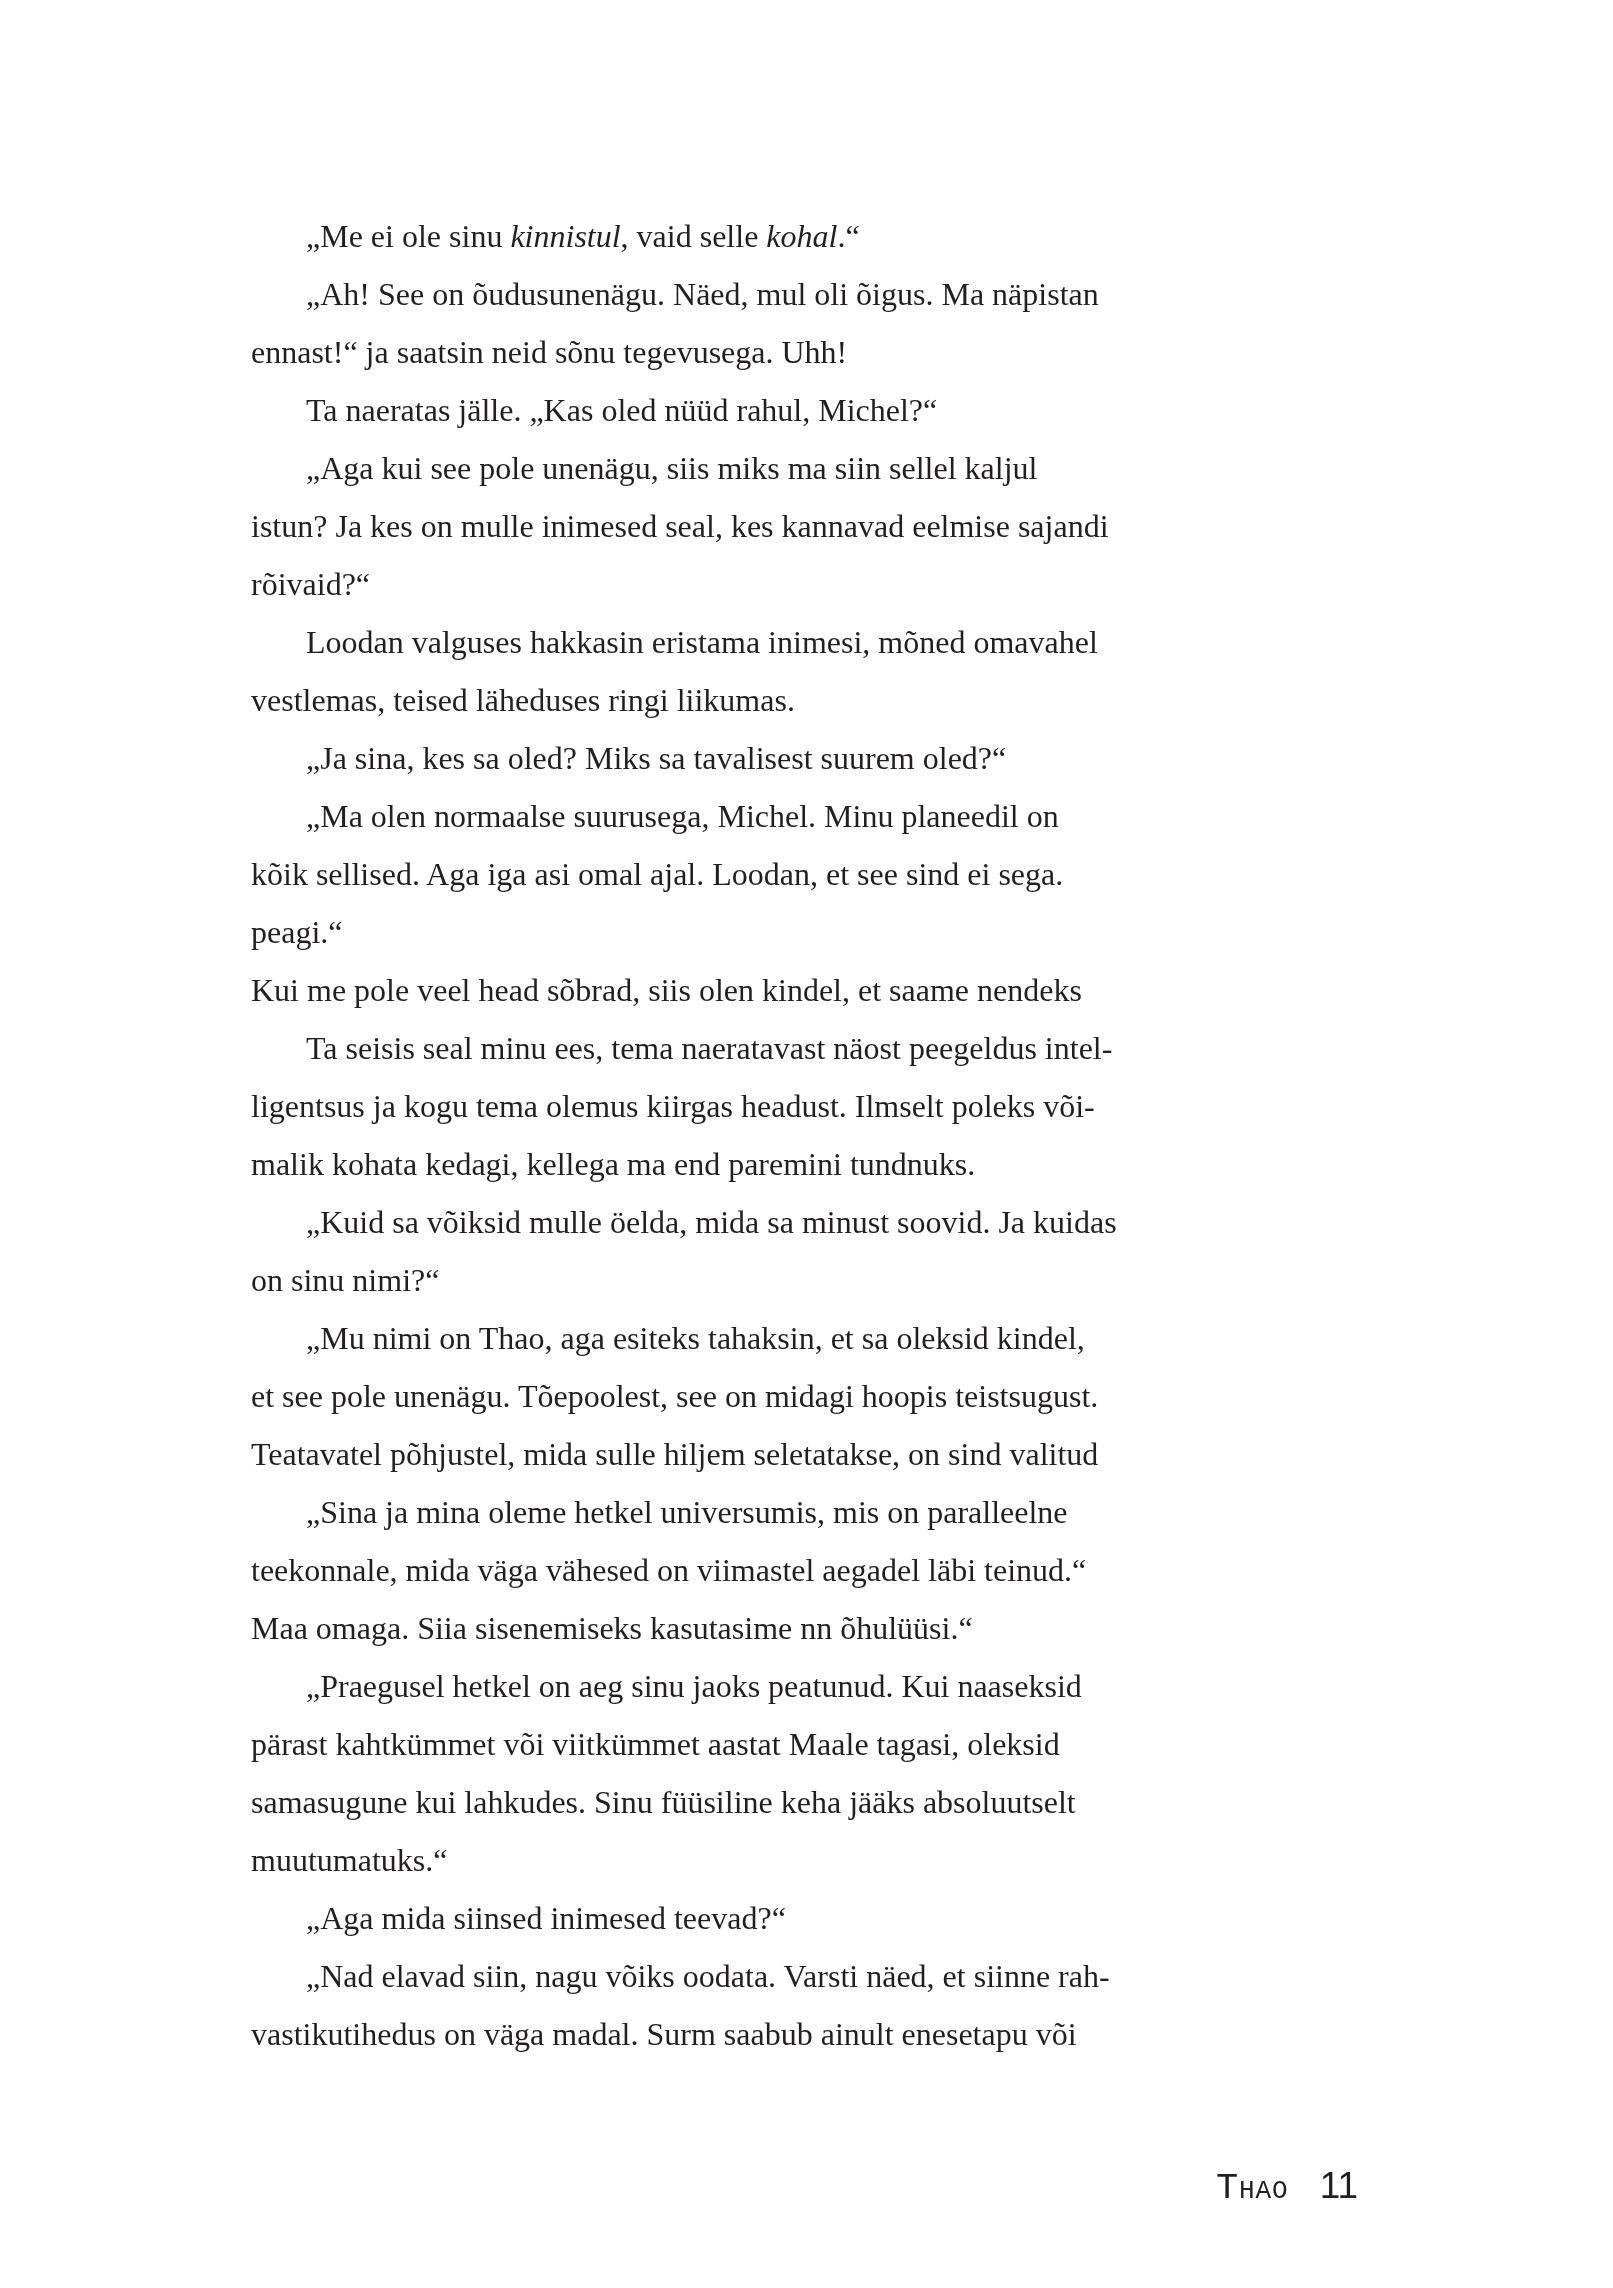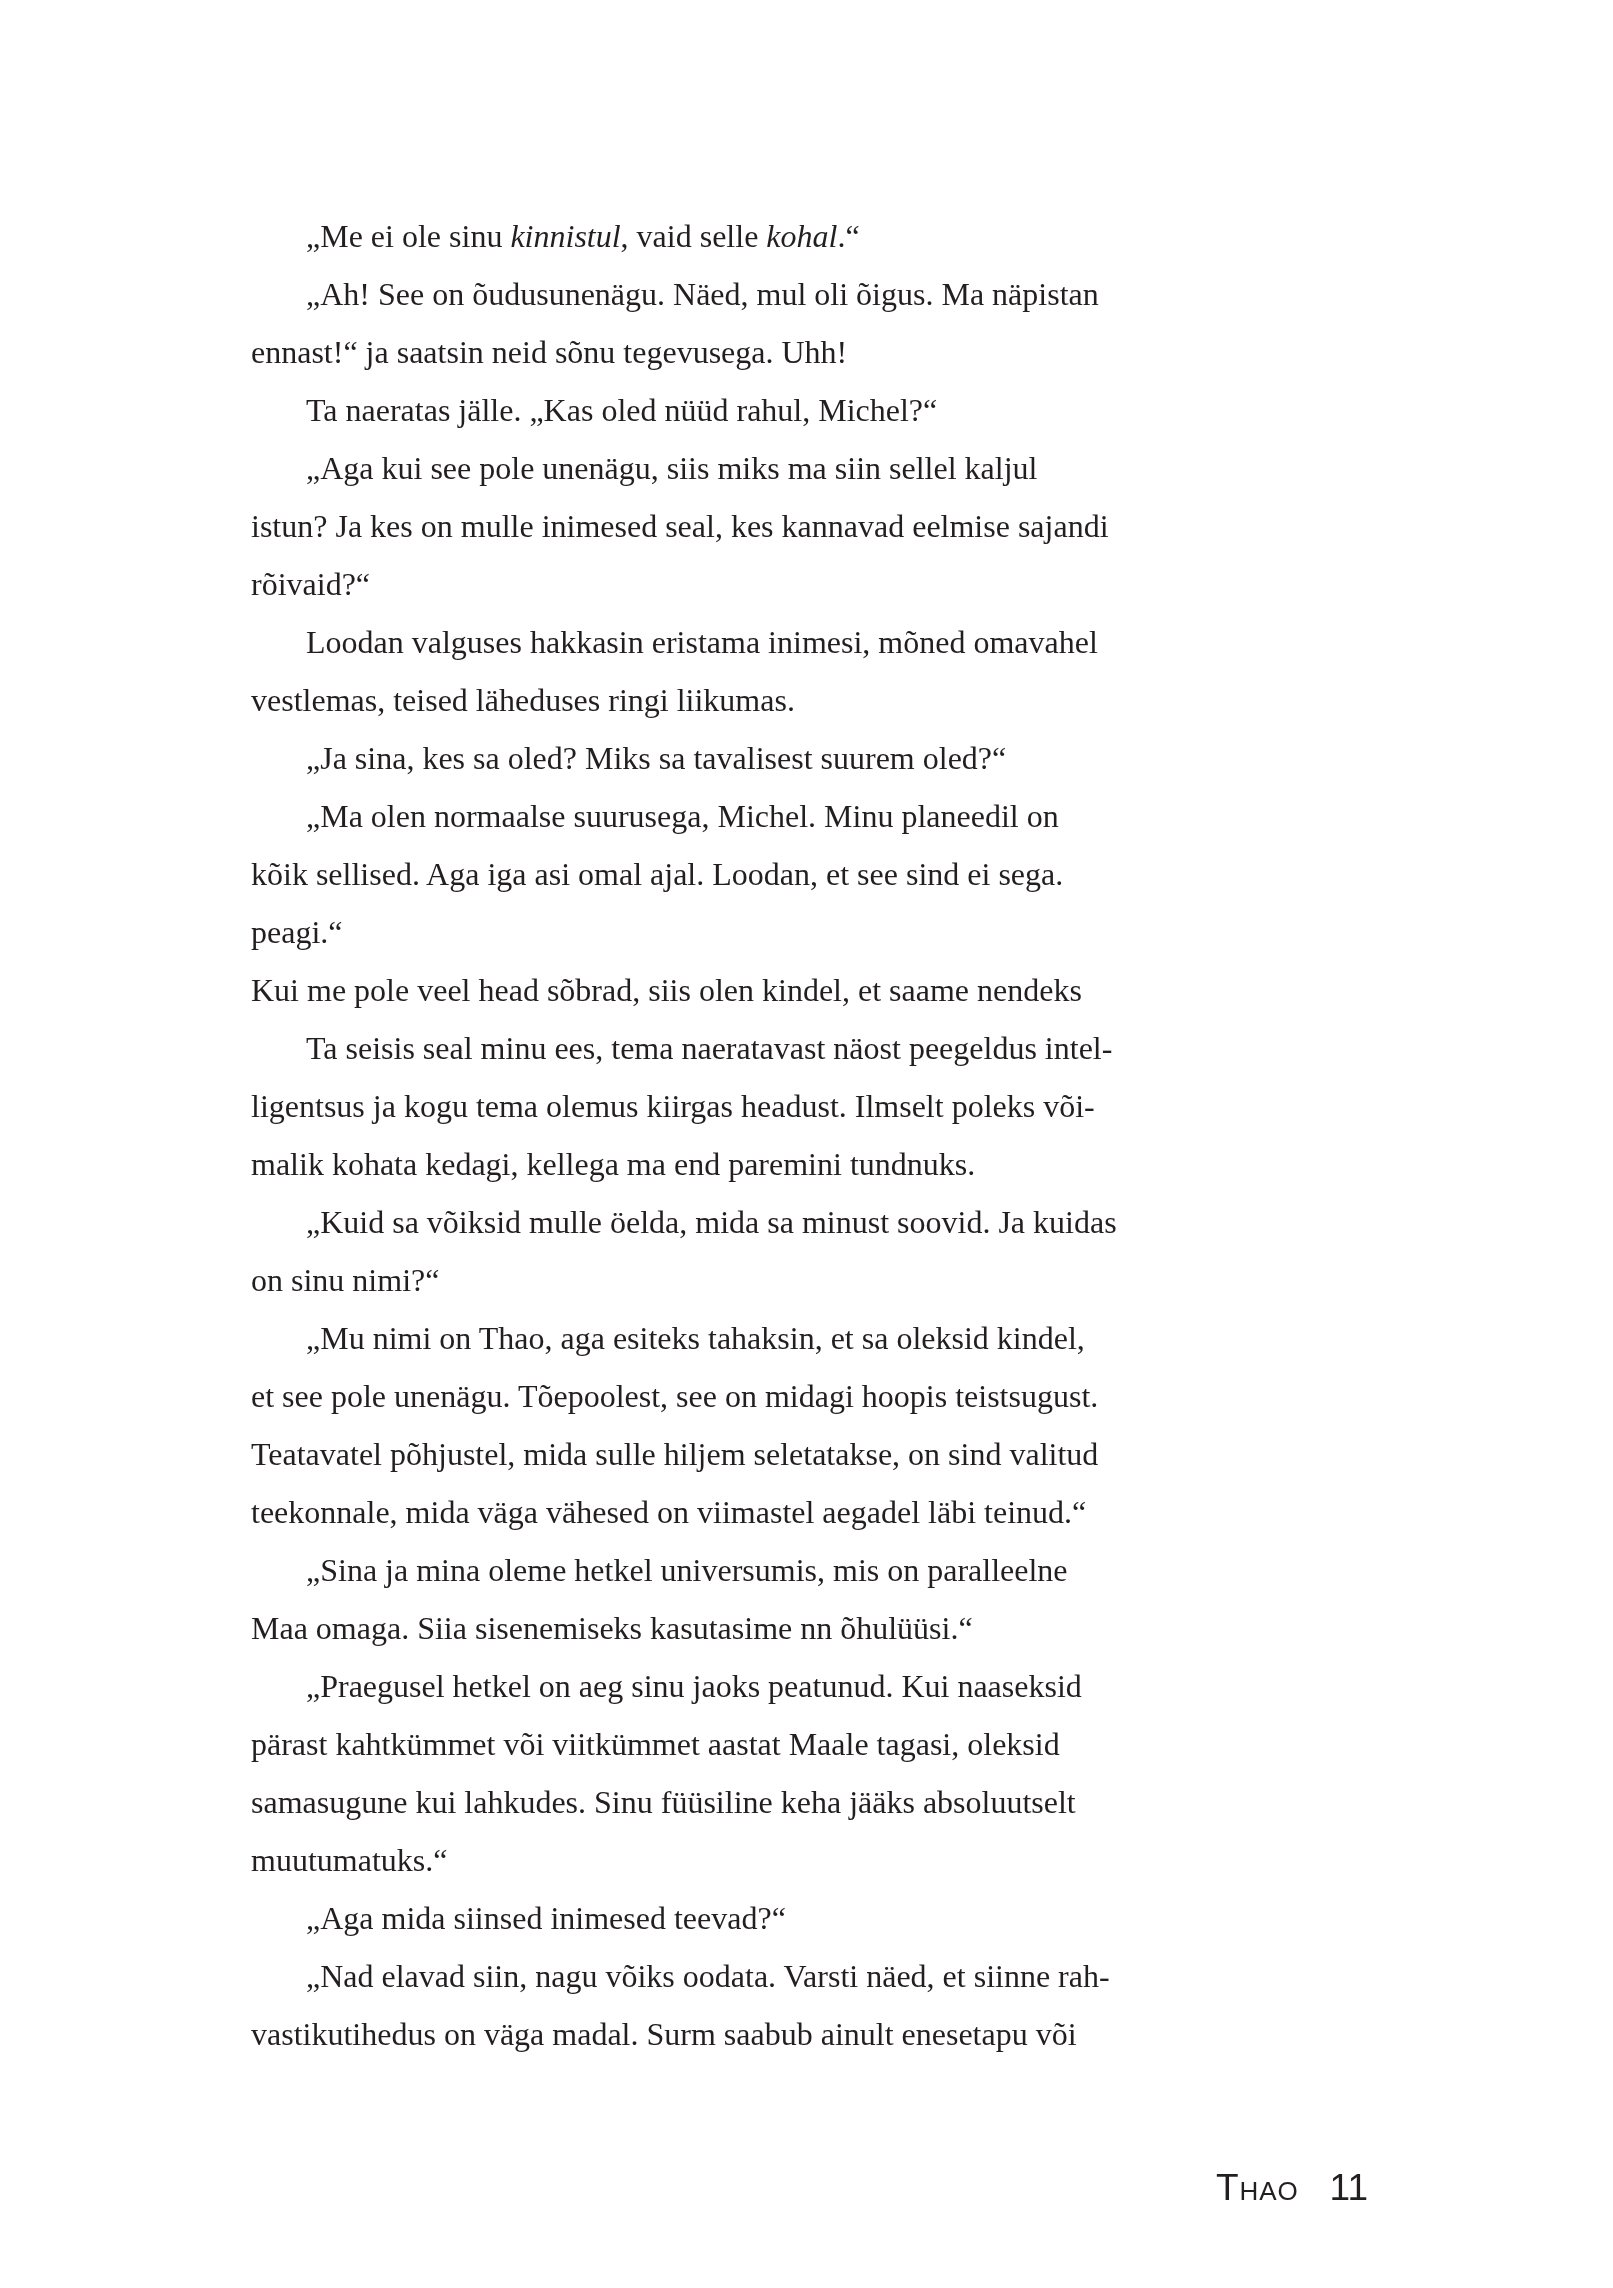--- a/index.html
+++ b/index.html
@@ -48,21 +48,21 @@
   .running-foot {
     position: absolute;
     left: 1216px;
     top: 2143px;
     height: 44px;
     display: flex;
     align-items: baseline;
     color: #231f20;
   }
   .foot-title {
-    font-family: Liberation Sans, sans-serif;
+    font-family: Liberation Mono, monospace;
     font-size: 37px;
     font-variant: small-caps;
     letter-spacing: 0.9px;
     margin-top: 24px;
   }
   .foot-page {
     font-family: "Liberation Sans", "DejaVu Sans", sans-serif;
     font-size: 37px;
     margin-left: 31px;
   }
@@ -87,22 +87,22 @@
       <div class="line last">peagi.“</div>
       <div class="line" style="white-space: nowrap; word-spacing: 0px; text-align: left; text-align-last: left;">Kui me pole veel head sõbrad, siis olen kindel, et saame nendeks</div>
       <div class="line indent" style="white-space: nowrap; word-spacing: 0px; text-align: left; text-align-last: left;">Ta seisis seal minu ees, tema naeratavast näost peegeldus intel-</div>
       <div class="line" style="white-space: nowrap; word-spacing: 0px; text-align: left; text-align-last: left;">ligentsus ja kogu tema olemus kiirgas headust. Ilmselt poleks või-</div>
       <div class="line last">malik kohata kedagi, kellega ma end paremini tundnuks.</div>
       <div class="line indent" style="white-space: nowrap; word-spacing: 0px; text-align: left; text-align-last: left;">„Kuid sa võiksid mulle öelda, mida sa minust soovid. Ja kuidas</div>
       <div class="line last">on sinu nimi?“</div>
       <div class="line indent" style="white-space: nowrap; word-spacing: 0px; text-align: left; text-align-last: left;">„Mu nimi on Thao, aga esiteks tahaksin, et sa oleksid kindel,</div>
       <div class="line" style="white-space: nowrap; word-spacing: 0px; text-align: right; text-align-last: left;">et see pole unenägu. Tõepoolest, see on midagi hoopis teistsugust.</div>
       <div class="line" style="white-space: nowrap; word-spacing: 0px; text-align: left; text-align-last: left;">Teatavatel põhjustel, mida sulle hiljem seletatakse, on sind valitud</div>
+      <div class="line indent" style="white-space: nowrap; word-spacing: 0px; text-align: left; text-align-last: left;">„Sina ja mina oleme hetkel universumis, mis on paralleelne</div>
       <div class="line last">teekonnale, mida väga vähesed on viimastel aegadel läbi teinud.“</div>
-      <div class="line indent" style="white-space: nowrap; word-spacing: 0px; text-align: left; text-align-last: left;">„Sina ja mina oleme hetkel universumis, mis on paralleelne</div>
       <div class="line last">Maa omaga. Siia sisenemiseks kasutasime nn õhulüüsi.“</div>
       <div class="line indent" style="white-space: nowrap; word-spacing: 0px; text-align: left; text-align-last: left;">„Praegusel hetkel on aeg sinu jaoks peatunud. Kui naaseksid</div>
       <div class="line" style="white-space: nowrap; word-spacing: 0px; text-align: left; text-align-last: left;">pärast kahtkümmet või viitkümmet aastat Maale tagasi, oleksid</div>
       <div class="line" style="white-space: nowrap; word-spacing: 0px; text-align: left; text-align-last: left;">samasugune kui lahkudes. Sinu füüsiline keha jääks absoluutselt</div>
       <div class="line last">muutumatuks.“</div>
       <div class="line indent last">„Aga mida siinsed inimesed teevad?“</div>
       <div class="line indent" style="white-space: nowrap; word-spacing: 0px; text-align: left; text-align-last: left;">„Nad elavad siin, nagu võiks oodata. Varsti näed, et siinne rah-</div>
       <div class="line" style="white-space: nowrap; word-spacing: 0px; text-align: left; text-align-last: left;">vastikutihedus on väga madal. Surm saabub ainult enesetapu või</div>
     </div>
 

